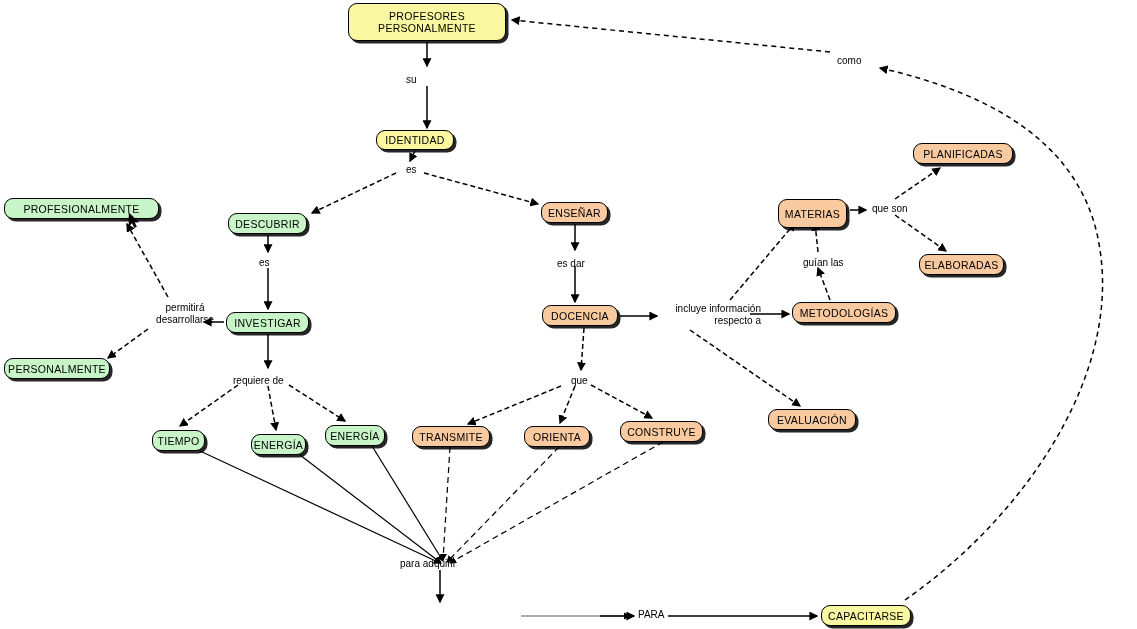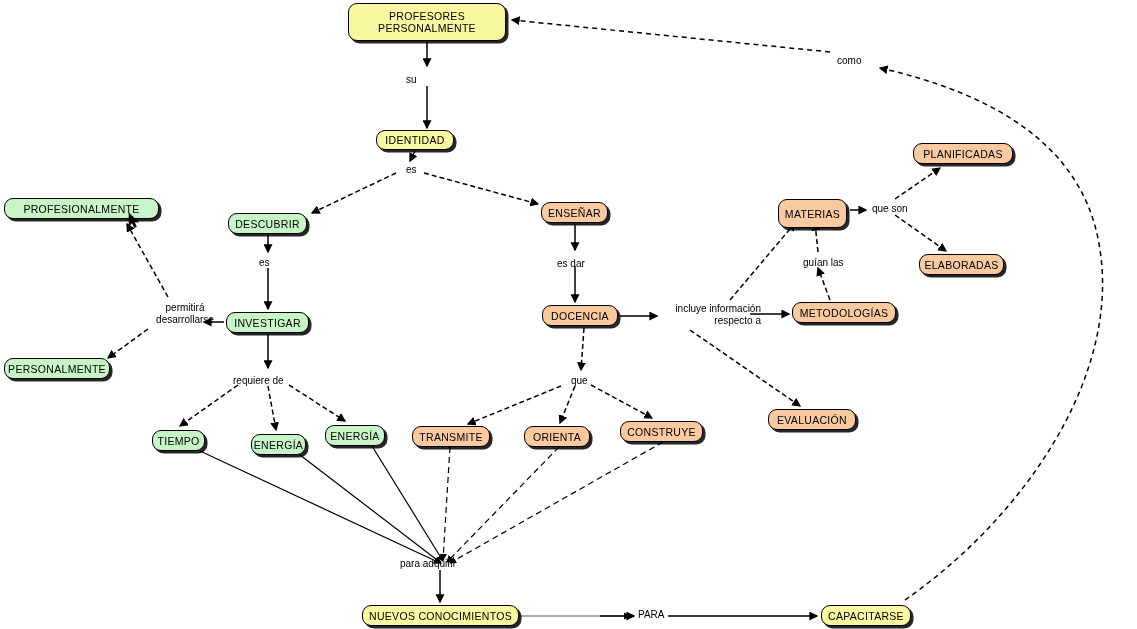--- a/index.html
+++ b/index.html
@@ -193,23 +193,20 @@
   </div>
 
   <div class="node orange" style="left:524px;top:426px;width:66px;height:21px;">
     <span>ORIENTA</span>
   </div>
 
   <div class="node orange" style="left:620px;top:421px;width:83px;height:21px;">
     <span>CONSTRUYE</span>
   </div>
 
-  <div class="node yellow" style="left:362px;top:605px;width:157px;height:21px;">
-    <span>NUEVOS CONOCIMIENTOS</span>
-  </div>
 
   <div class="node yellow" style="left:821px;top:605px;width:90px;height:21px;">
     <span>CAPACITARSE</span>
   </div>
 
   <div class="elabel" style="left:406px;top:74px;">su</div>
 
   <div class="elabel" style="left:406px;top:164px;">es</div>
 
   <div class="elabel" style="left:259px;top:257px;">es</div>

